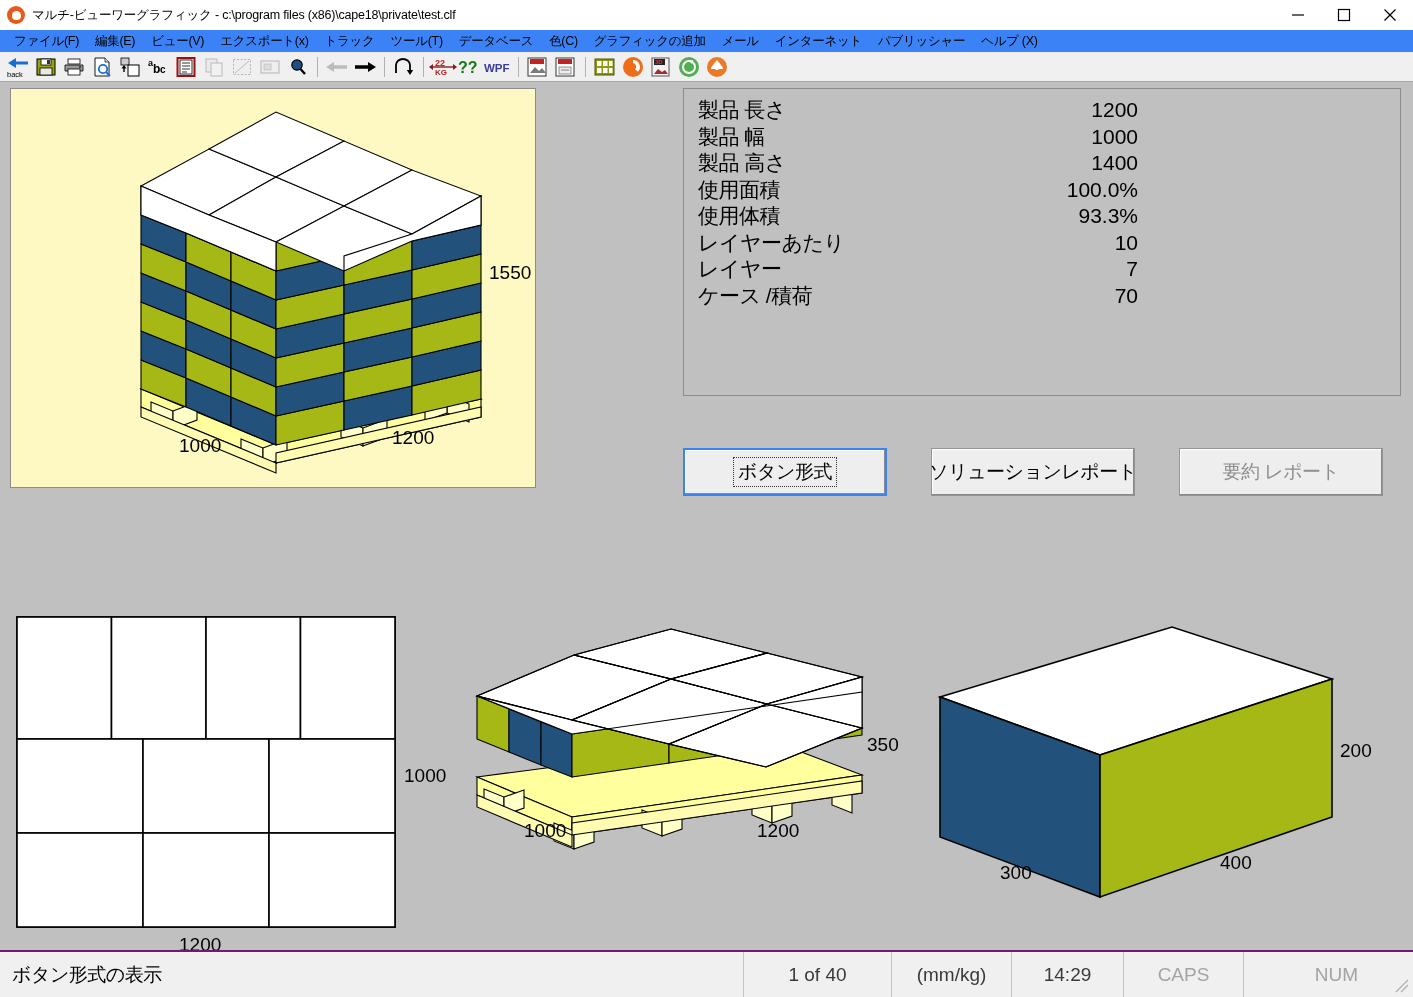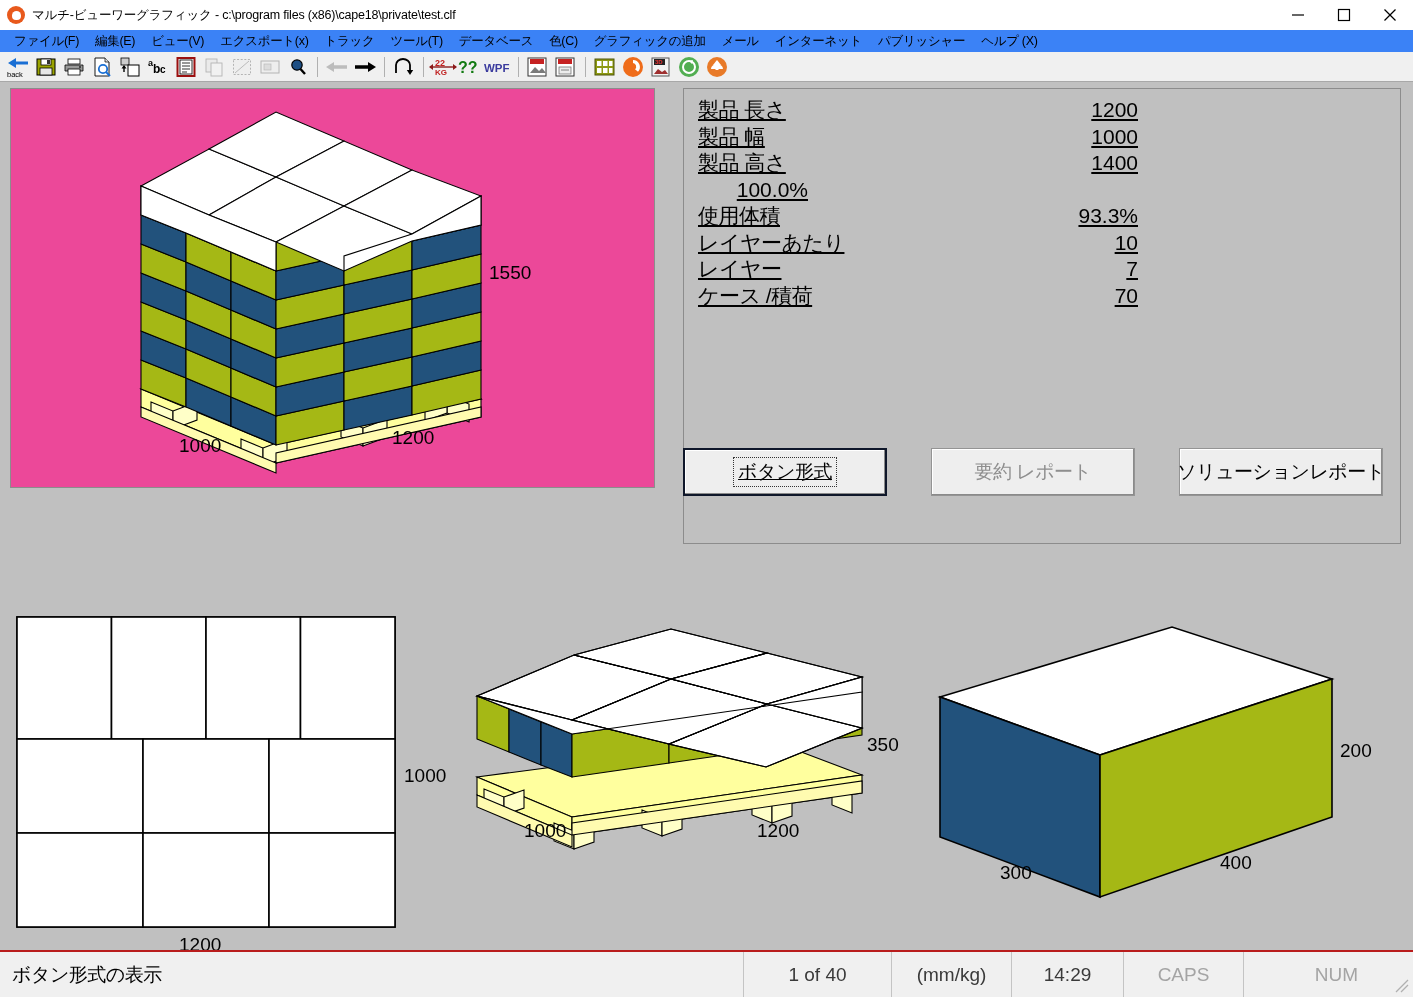--- a/index.html
+++ b/index.html
@@ -87,32 +87,31 @@
   .workarea {
     flex: 1 1 auto;
     position: relative;
     background: #c0c0c0;
     overflow: hidden;
   }
 
   .panel-3d {
     position: absolute;
     left: 10px; top: 6px;
-    width: 645px; height: 400px;
-    background: #ec4899;
+    width: 526px; height: 400px;
+    background: #fef9c3;
     border: 1px solid #8c8c8c;
   }
 
   .panel-data {
     position: absolute;
     left: 683px; top: 6px;
-    width: 718px; height: 456px;
+    width: 718px; height: 308px;
     background: #c0c0c0;
     border: 1px solid #8c8c8c;
-    text-decoration: underline;
   }
   .data-rows {
     padding: 8px 0 0 14px;
     font-size: 21px; line-height: 26.5px;
     color: #000;
     font-family: "Liberation Sans", "DejaVu Sans", sans-serif;
   }
   .data-row { display: flex; height: 26.5px; align-items: baseline; }
   .data-label { width: 330px; white-space: nowrap; letter-spacing: -0.5px;}
   .data-value { width: 110px; text-align: right; white-space: nowrap; }
@@ -127,40 +126,39 @@
   .big-btn {
     width: 204px; height: 48px;
     background: #eeeeee;
     border: 1px solid #949494;
     box-shadow: inset -1px -1px 0 #8a8a8a, inset 1px 1px 0 #ffffff;
     display: flex; align-items: center; justify-content: center;
     font-size: 19px; color: #000; cursor: default;
     letter-spacing: -0.5px; white-space: nowrap;
   }
   .big-btn.focused {
-    border: 2px solid #0f172a;
-    text-decoration: underline;
+    border: 2px solid #3b82f6;
   }
   .big-btn.focused .focus-text {
     border: 1px dotted #333; padding: 1px 4px;
   }
   .big-btn.disabled { color: #8e8e8e; }
 
   
   .bottom-row {
     position: absolute;
     left: 0; top: 425px; right: 0; height: 400px;
   }
   .bot-cell { position: absolute; top: 0; }
 
   
   .statusbar {
     height: 47px; flex: 0 0 47px;
     background: #f0f0f0;
-    border-top: 2px solid #b91c1c;
+    border-top: 2px solid #701a75;
     display: flex; align-items: stretch;
     font-size: 19px; color: #3a3a3a;
   }
   .sb-msg {
     flex: 1 1 auto; display: flex; align-items: center;
     padding-left: 12px; color: #000; letter-spacing: -0.5px;
   }
   .sb-pane {
     display: flex; align-items: center; justify-content: center;
     border-left: 1px solid #c4c4c4;
@@ -545,20 +543,21 @@
         </div>
         <div class="data-row">
           <span class="data-label">製品 幅</span>
           <span class="data-value">1000</span>
         </div>
         <div class="data-row">
           <span class="data-label">製品 高さ</span>
           <span class="data-value">1400</span>
         </div>
         <div class="data-row">
+          <span class="data-label">使用面積</span>
           <span class="data-value">100.0%</span>
         </div>
         <div class="data-row">
           <span class="data-label">使用体積</span>
           <span class="data-value">93.3%</span>
         </div>
         <div class="data-row">
           <span class="data-label">レイヤーあたり</span>
           <span class="data-value">10</span>
         </div>
@@ -570,25 +569,25 @@
           <span class="data-label">ケース /積荷</span>
           <span class="data-value">70</span>
         </div>
       </div>
     </div>
 
     <div class="btnrow">
       <div class="big-btn focused">
         <span class="focus-text">ボタン形式</span>
       </div>
+      <div class="big-btn">
+        <span>ソリューションレポート</span>
+      </div>
       <div class="big-btn disabled">
         <span>要約 レポート</span>
-      </div>
-      <div class="big-btn">
-        <span>ソリューションレポート</span>
       </div>
     </div>
 
     <div class="bottom-row">
 
       <div class="bot-cell" style="left:4px; top:92px;">
         <svg width="455" height="360" viewBox="0 0 455 360">
           <g stroke="#000" stroke-width="1.6" fill="#ffffff">
 
             <rect x="13" y="18" width="378" height="310"></rect>

